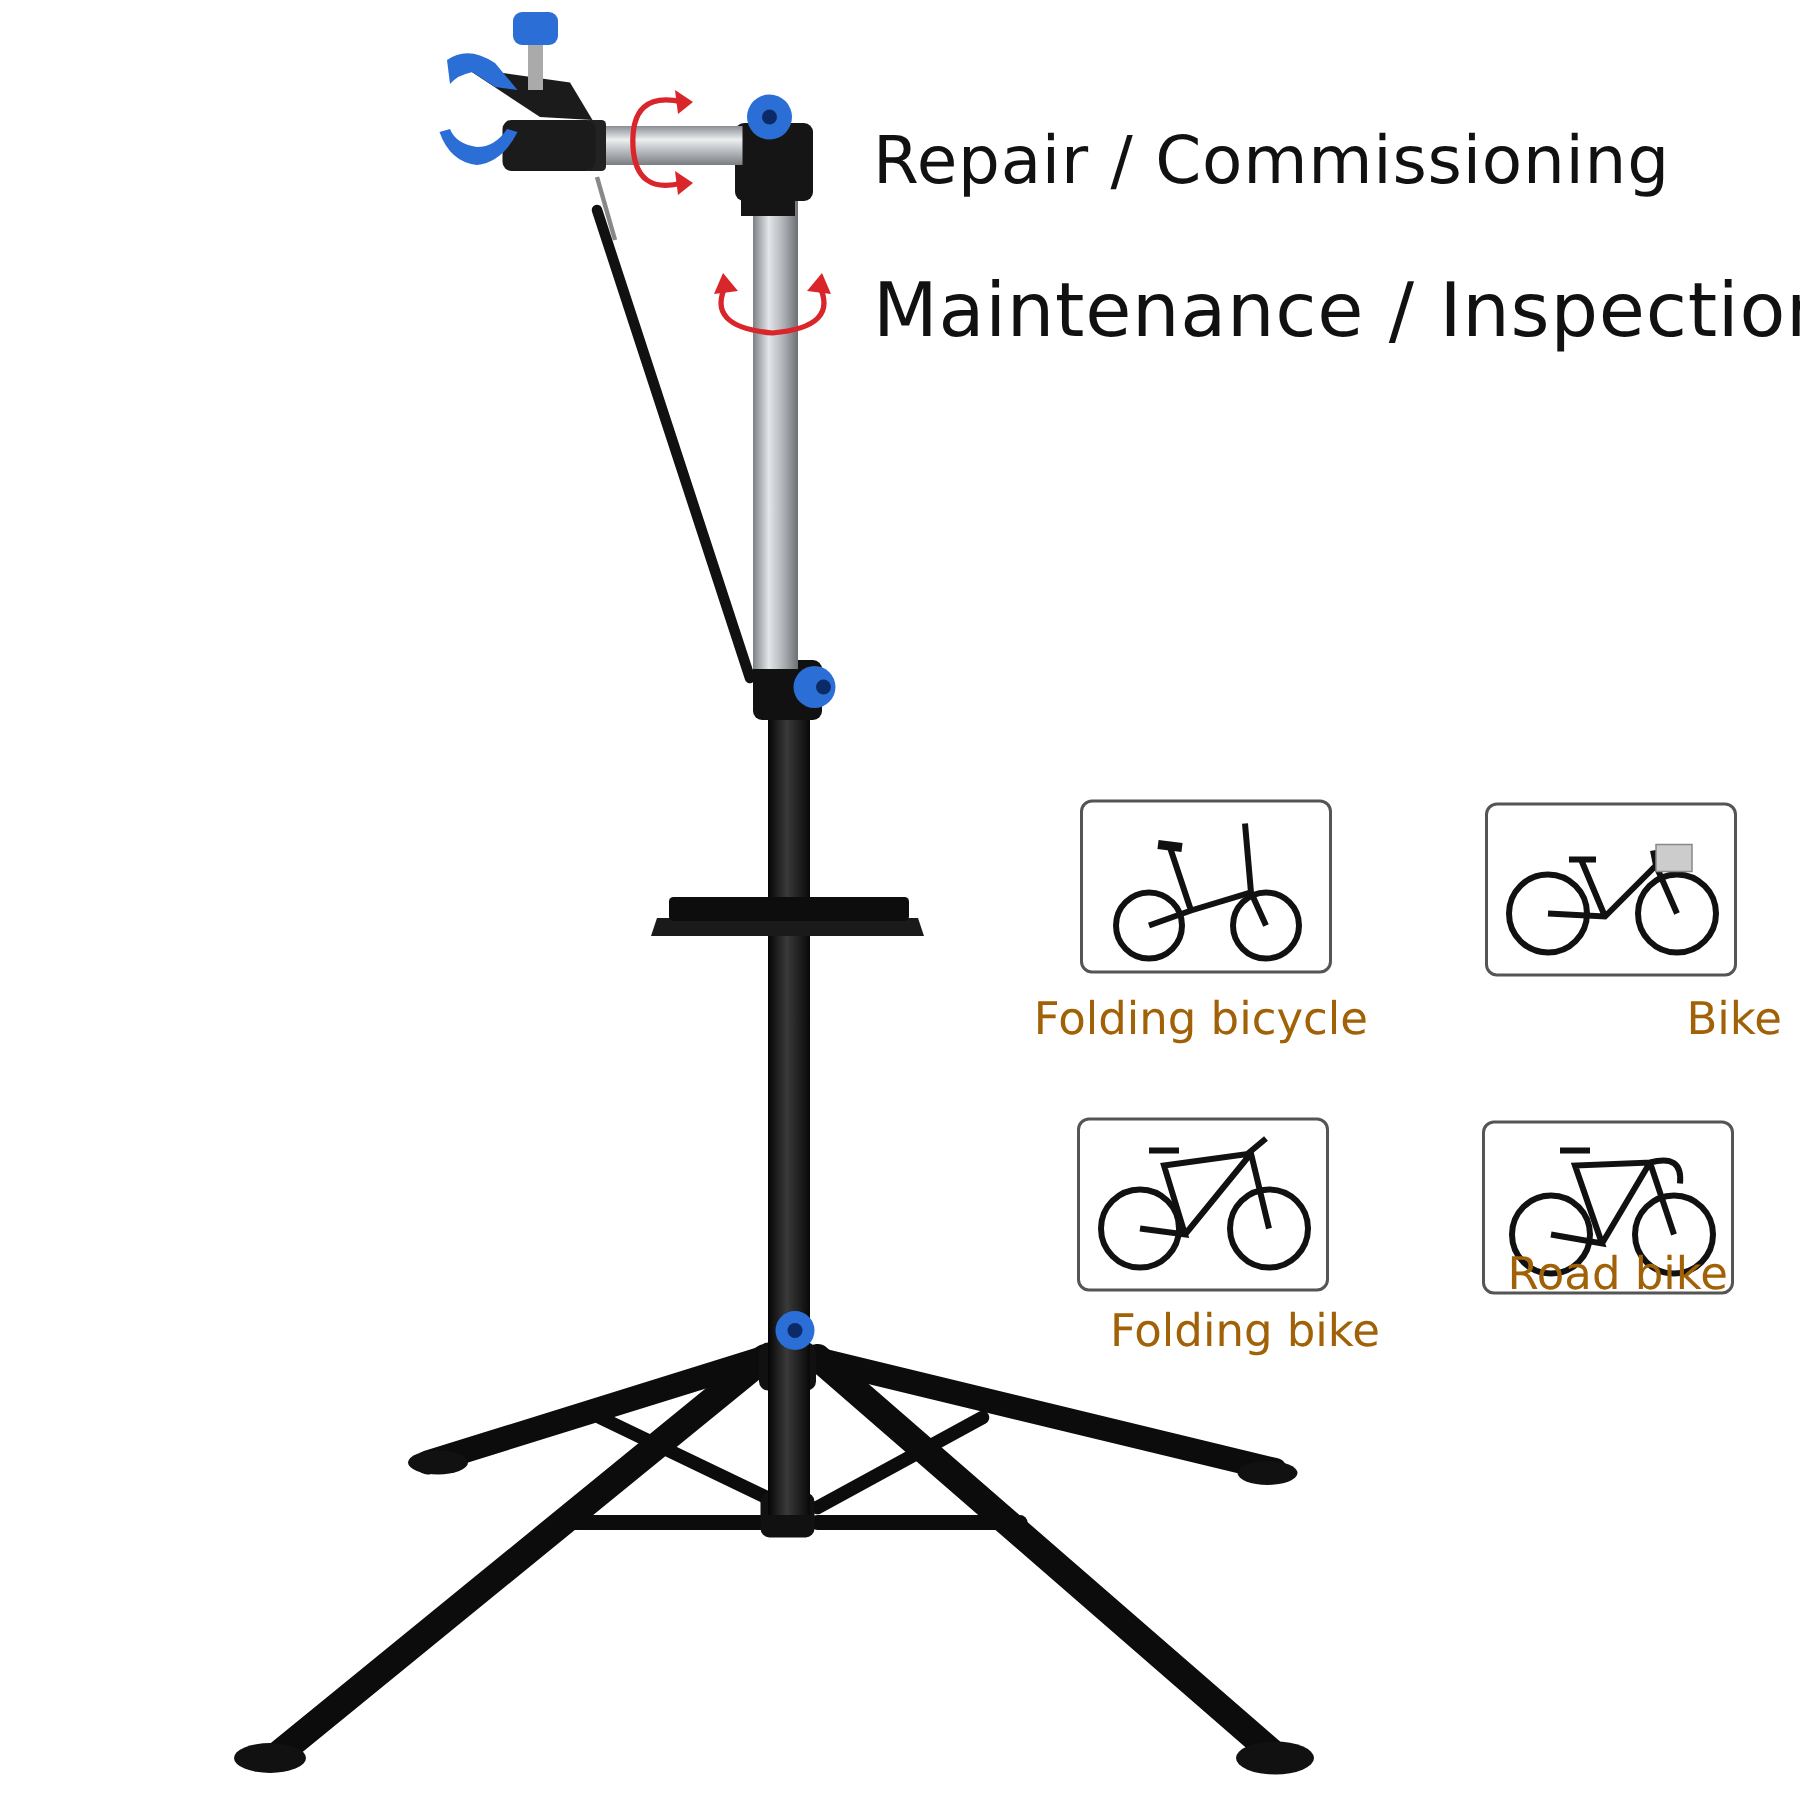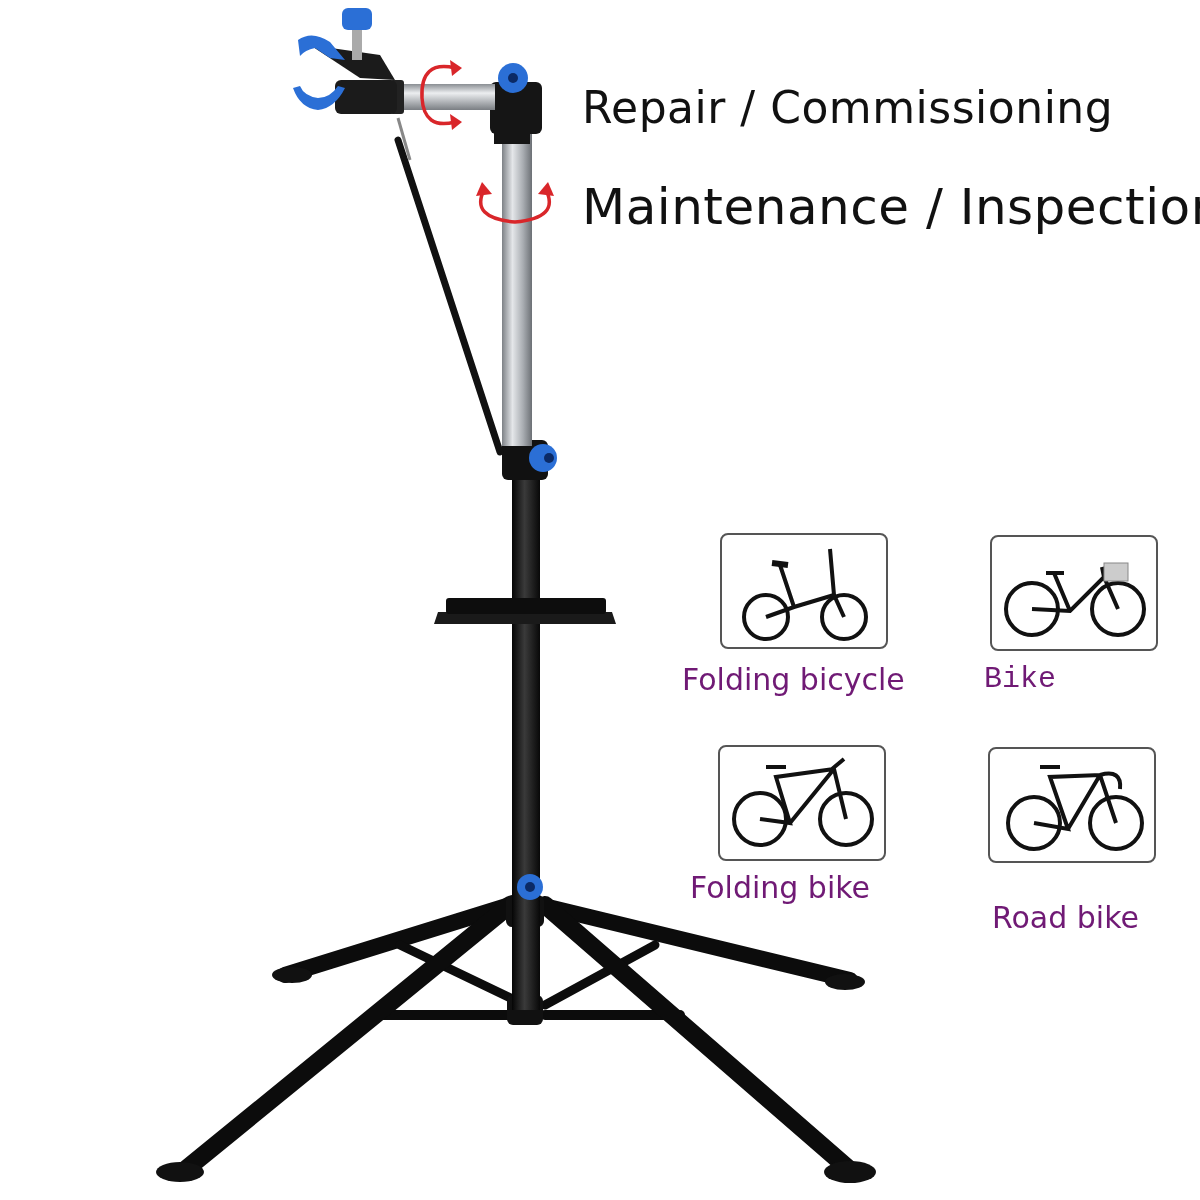--- a/index.html
+++ b/index.html
@@ -3,21 +3,21 @@
 <meta charset="utf-8">
 <style>
   html, body { margin:0; padding:0; background:#ffffff; }
   body { width:1200px; height:1200px; position:relative; overflow:hidden; font-family:"DejaVu Sans", sans-serif; }
   .stand { position:absolute; left:0; top:0; width:1200px; height:1200px; }
   .headline { position:absolute; left:582px; color:#111; font-family:"DejaVu Sans", sans-serif; font-weight:normal; letter-spacing:0.5px; white-space:nowrap; }
   .headline.l1 { top:82px; font-size:44px; }
   .headline.l2 { top:178px; font-size:50px; }
   .card { position:absolute; width:168px; height:116px; border:2px solid #555; border-radius:8px; background:#fff; box-sizing:border-box; }
   .card svg { position:absolute; left:0; top:0; width:164px; height:112px; }
-  .caption { position:absolute; font-size:30px; color:#701a75; text-align:left; white-space:nowrap; font-family:"DejaVu Sans", sans-serif; }
+  .caption { position:absolute; font-size:30px; color:#a16207; text-align:right; white-space:nowrap; font-family:"DejaVu Sans", sans-serif; }
 </style>
 </head>
 <body>
 
 <svg class="stand" viewBox="0 0 1200 1200" xmlns="http://www.w3.org/2000/svg">
   <defs>
     <linearGradient id="tubeG" x1="0" x2="1" y1="0" y2="0">
       <stop offset="0" stop-color="#7d8186"></stop>
       <stop offset="0.35" stop-color="#e4e6e9"></stop>
       <stop offset="0.7" stop-color="#a9adb2"></stop>
@@ -116,21 +116,21 @@
 <div class="card" style="left:990px; top:535px;">
   <svg viewBox="0 0 164 112">
     <g fill="none" stroke="#111" stroke-width="4">
       <circle cx="40" cy="72" r="26"></circle>
         <circle cx="126" cy="72" r="26"></circle>
       <path d="M40 72 L78 74 L112 40 L126 72 M78 74 L62 36 M54 36 L72 36 M112 40 L110 30"></path>
     </g>
     <rect x="112" y="26" width="24" height="18" fill="#ccc" stroke="#888"></rect>
   </svg>
 </div>
-<div class="caption" style="left:984px; top:662px; width:160px;font-family:Liberation Mono, monospace;">Bike</div>
+<div class="caption" style="left:1028px; top:662px; width:160px;">Bike</div>
 
 <div class="card" style="left:718px; top:745px;">
   <svg viewBox="0 0 164 112">
     <g fill="none" stroke="#111" stroke-width="4">
       <circle cx="40" cy="72" r="26"></circle>
         <circle cx="126" cy="72" r="26"></circle>
       <path d="M40 72 L70 76 L56 30 L114 22 L126 72 M70 76 L114 22 M46 20 L66 20 M112 22 L124 12"></path>
     </g>
   </svg>
 </div>
@@ -138,13 +138,13 @@
 
 <div class="card" style="left:988px; top:747px;">
   <svg viewBox="0 0 164 112">
     <g fill="none" stroke="#111" stroke-width="4">
       <circle cx="44" cy="74" r="26"></circle>
         <circle cx="126" cy="74" r="26"></circle>
       <path d="M44 74 L78 80 L60 28 L110 26 L126 74 M78 80 L110 26 M50 18 L70 18 M110 26 Q132 20 130 40"></path>
     </g>
   </svg>
 </div>
-<div class="caption" style="left:992px; top:900px; width:160px;">Road bike</div>
+<div class="caption" style="left:992px; top:832px; width:160px;">Road bike</div>
 
 </body></html>

